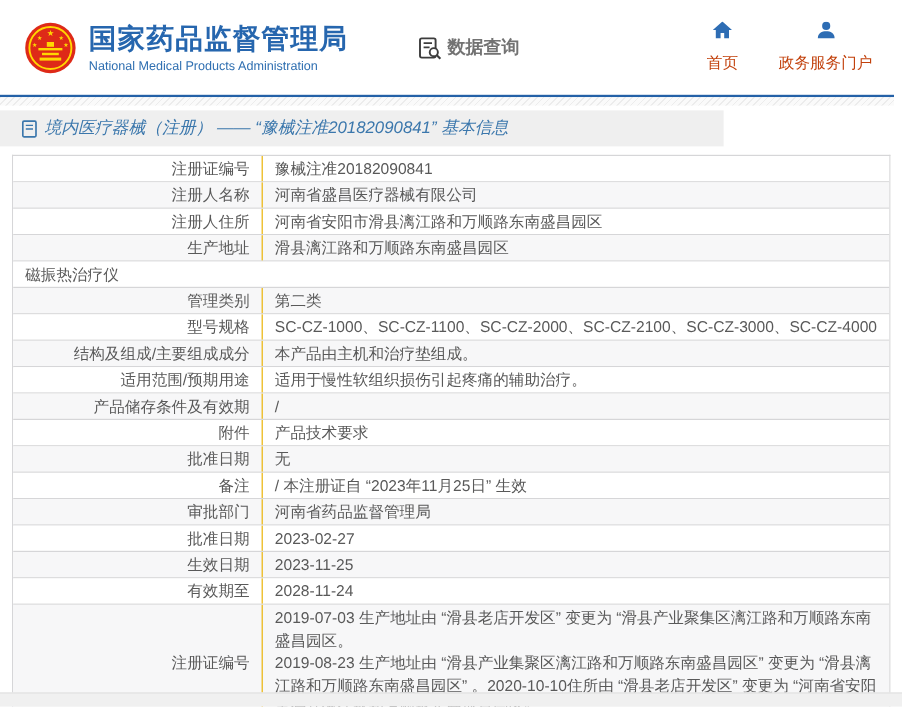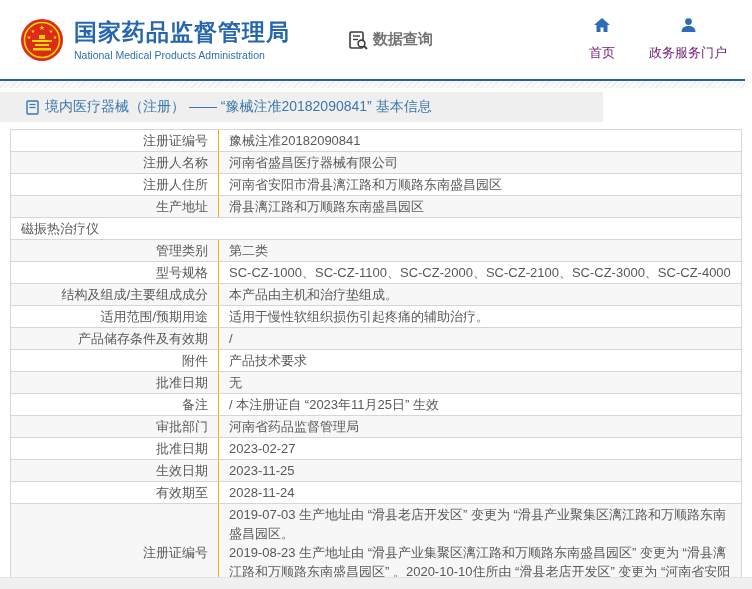--- a/index.html
+++ b/index.html
@@ -12,30 +12,30 @@
   .emblem { width:44px; height:44px; flex:0 0 44px; }
   .brand { margin-left:10px; }
   .brand-title { color:#2666ae; font-size:23px; font-weight:bold; letter-spacing:1px; line-height:26px; }
   .brand-sub { color:#2f6fb1; font-size:10.5px; margin-top:4px; }
   .section-entry { display:flex; align-items:center; margin-left:58px; cursor:pointer; }
   .section-entry svg { margin-right:5px; }
   .section-label { color:#737373; font-size:15px; font-weight:bold; }
   .header-spacer { flex:1; }
   .nav { display:flex; align-items:center; margin-right:25px; gap:34px; }
   .nav-item { display:flex; flex-direction:column; align-items:center; cursor:pointer; }
-  .nav-item .nav-label { color:#701a75; font-size:13px; margin-top:12px; }
+  .nav-item .nav-label { color:#c2410c; font-size:13px; margin-top:12px; }
 
   
   .blue-line { height:2px; background:#2461a7; width:745px; }
   .hatch-strip { height:7px; width:745px;
     background:repeating-linear-gradient(135deg,#ececec 0 1px,#fafafa 1px 4px); }
 
   
   .breadcrumb-bar { margin-top:4px; height:30px; width:603px; background:#efefef;
-    display:flex; align-items:center; padding-left:26px; }
+    display:flex; align-items:center; padding-left:18px;font-style:italic; }
   .breadcrumb-bar svg { margin-right:6px; flex:0 0 auto; }
   .breadcrumb-text { color:#3b77ac; font-size:14px; }
 
   
   .info-table { margin:7px 10px 0 10px; border:1px solid #d6d6d8; border-bottom:none; }
   .trow { display:flex; border-bottom:1px solid #d6d6d8; background:#fff; }
   .trow.alt { background:#f7f7f8; }
   .tlabel { width:208px; flex:0 0 208px; text-align:right; padding:1px 10px 1px 4px;
     color:#595959; font-size:13px; line-height:19px; border-right:1px solid #eab308;
     display:flex; justify-content:flex-end; align-items:center; gap:3px; }

